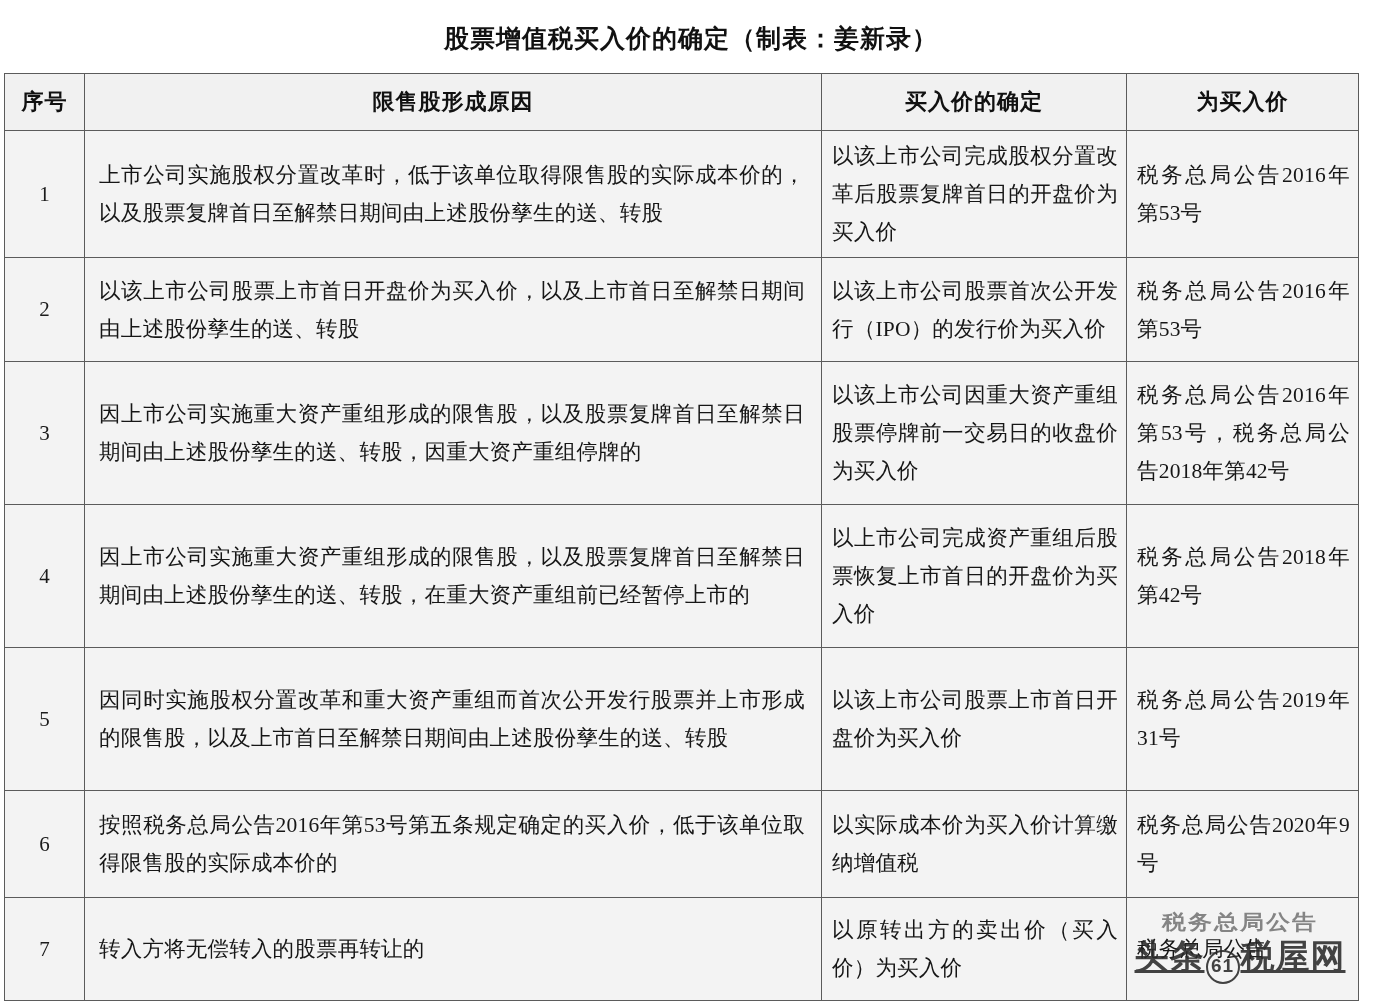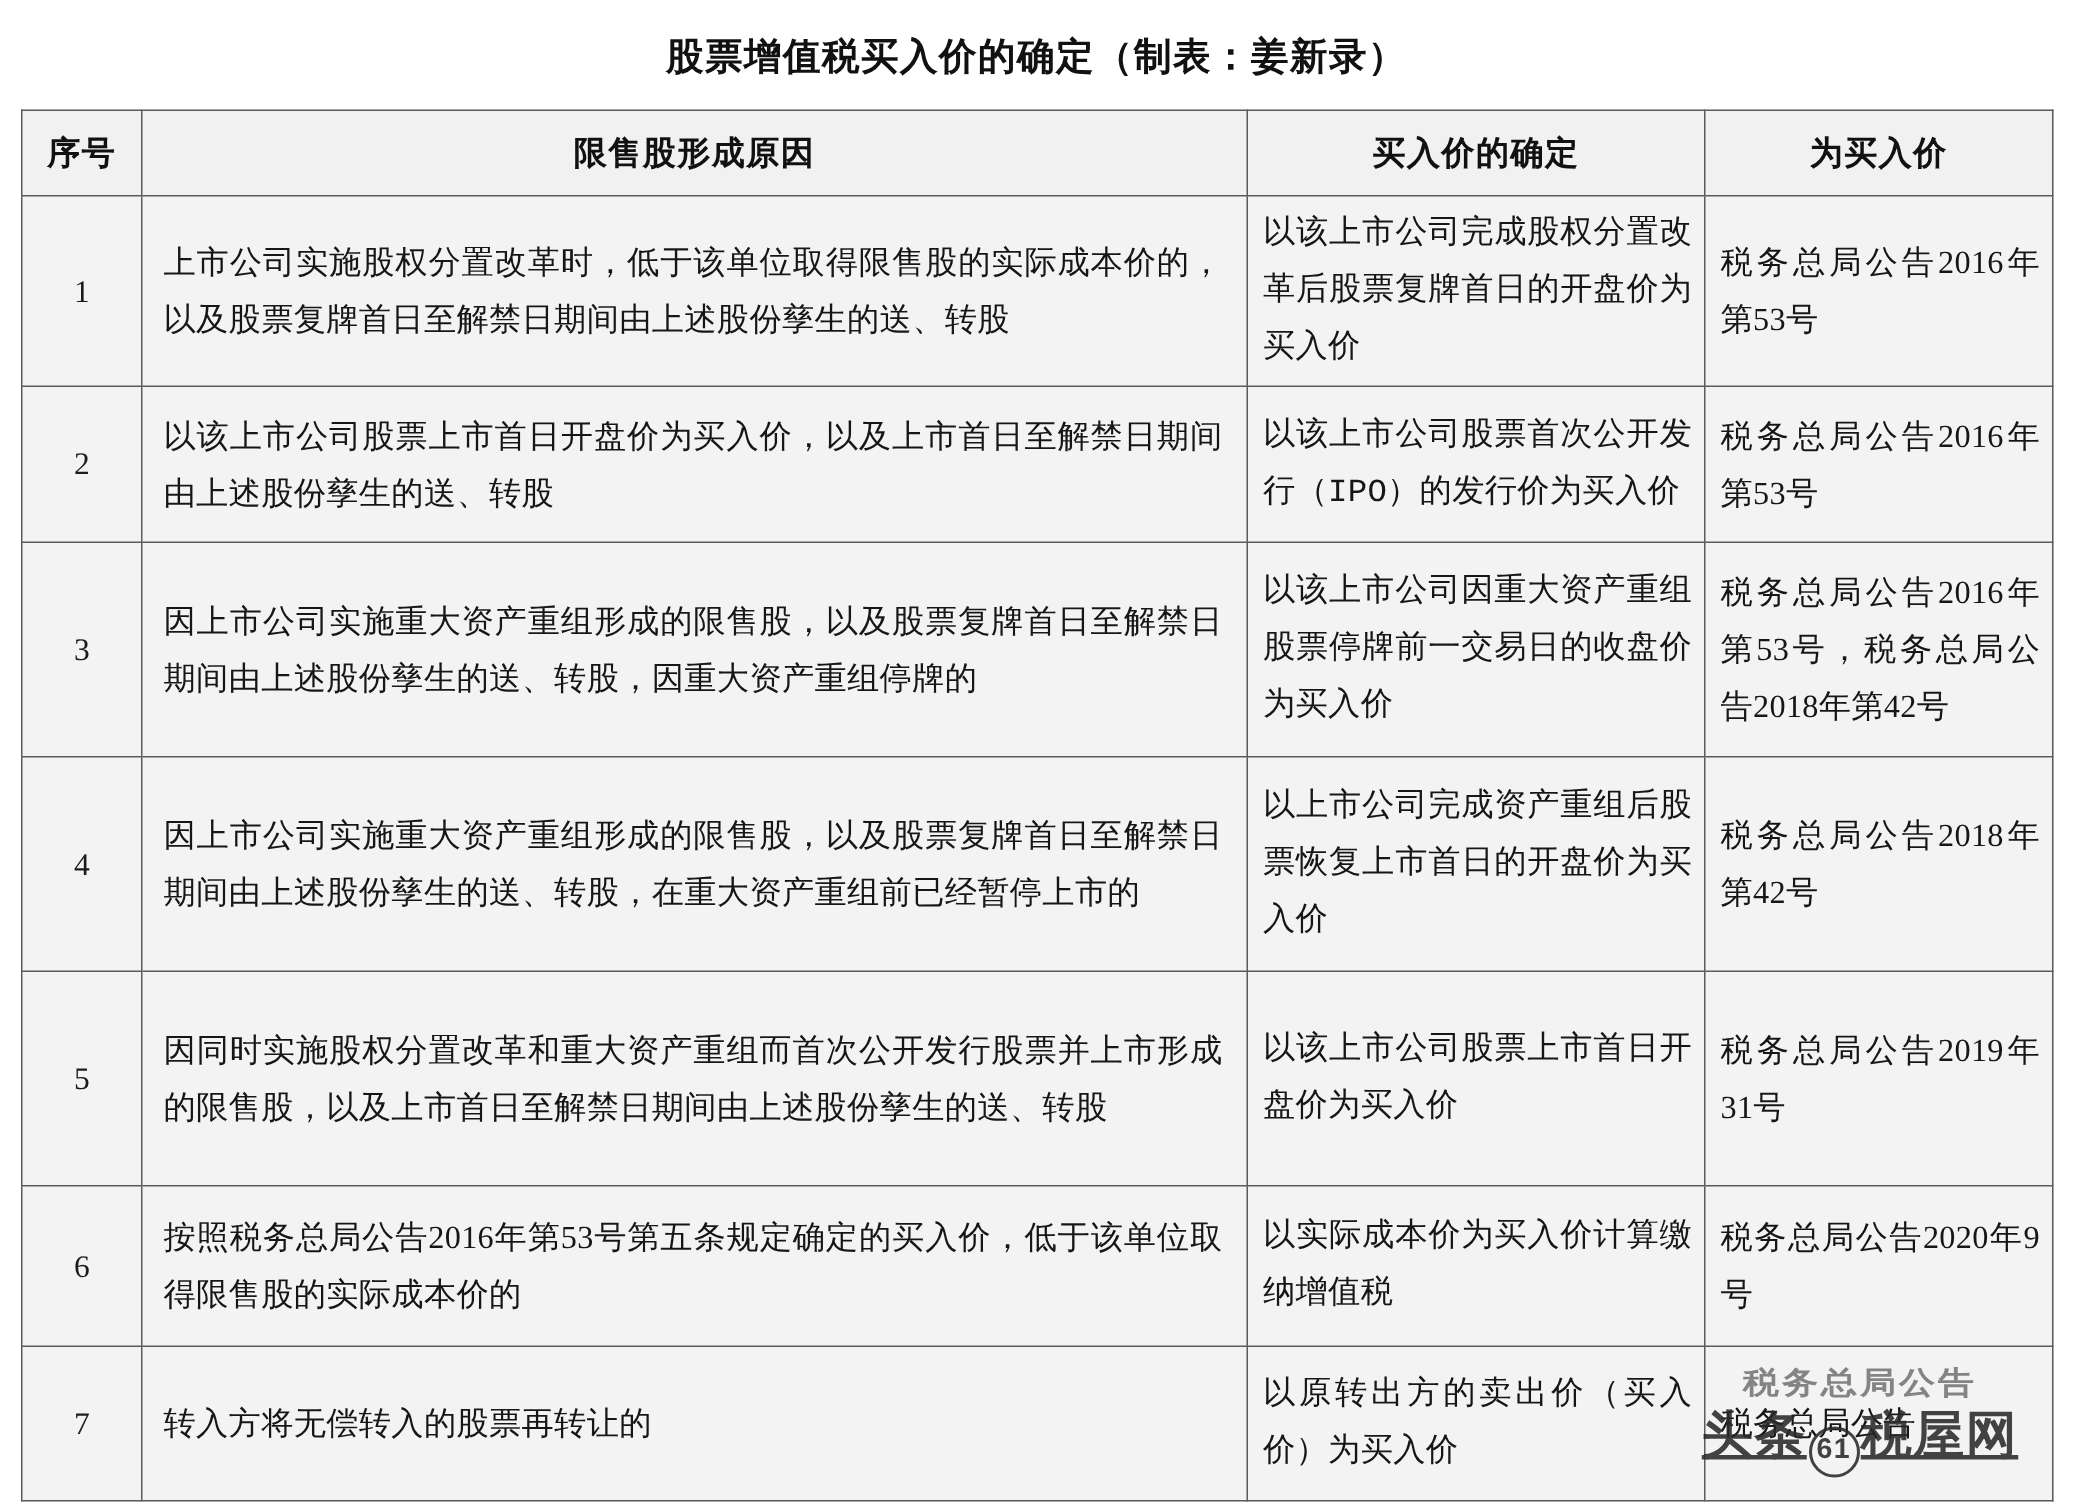--- a/index.html
+++ b/index.html
@@ -34,21 +34,21 @@
     letter-spacing: 1px;
     line-height: 1;
     padding-top: 26px;
     padding-bottom: 22px;
     color: #111111;
     font-family: "Liberation Serif", "DejaVu Serif", serif;
   }
 
   
   .tbl-wrap {
-    padding: 0 14px 0 14px;
+    padding: 0 14px 0 4px;
     box-sizing: border-box;
   }
 
   table.main-table {
     border-collapse: collapse;
     table-layout: fixed;
     width: 1354px;
     background: #f4f4f4;
   }
 
@@ -91,21 +91,21 @@
     font-size: 21.5px;
     line-height: 38px;
     color: #161616;
     padding: 11px 12px 11px 14px;
     text-align: justify;
     text-justify: inter-ideograph;
     letter-spacing: 0.2px;
   }
 
   .txt-cell.cause { padding-left: 14px; padding-right: 16px; }
-  .txt-cell.price { padding-left: 10px; padding-right: 8px; font-family: Liberation Mono, monospace; }
+  .txt-cell.price { padding-left: 10px; padding-right: 8px; }
   .txt-cell.doc   { padding-left: 10px; padding-right: 8px; }
 
   
   tr.r1 { height: 127px; }
   tr.r2 { height: 104px; }
   tr.r3 { height: 143px; }
   tr.r4 { height: 143px; }
   tr.r5 { height: 143px; }
   tr.r6 { height: 107px; }
   tr.r7 { height: 103px; }

